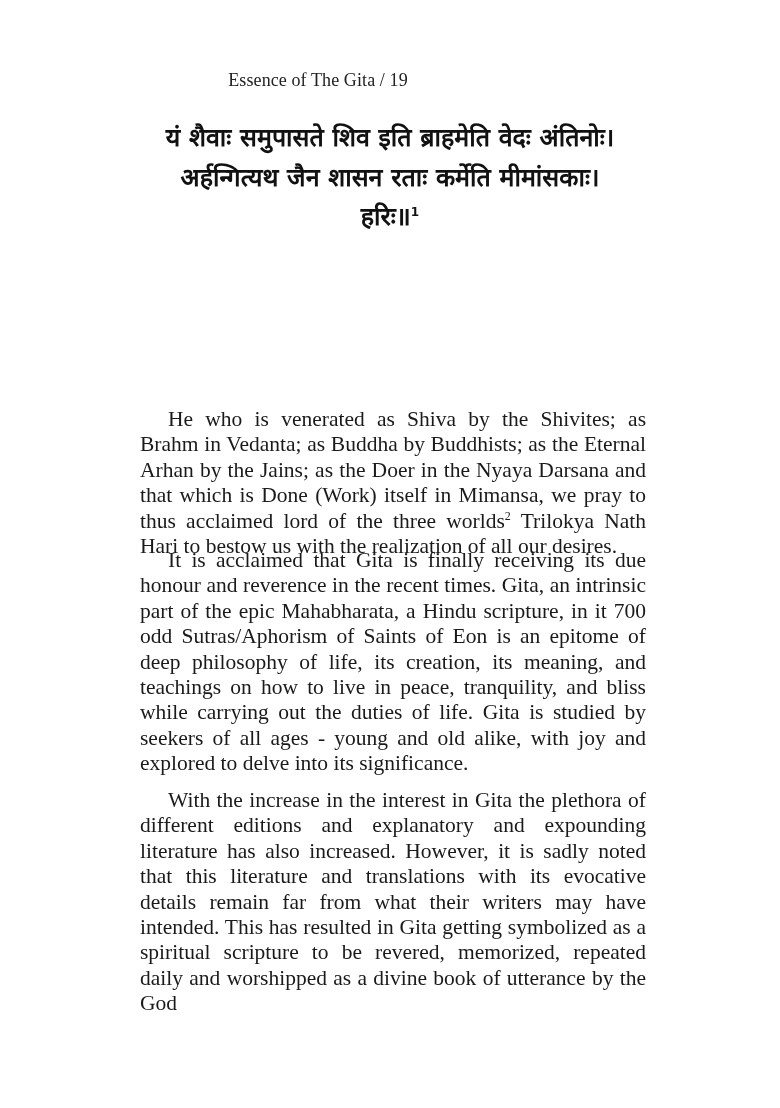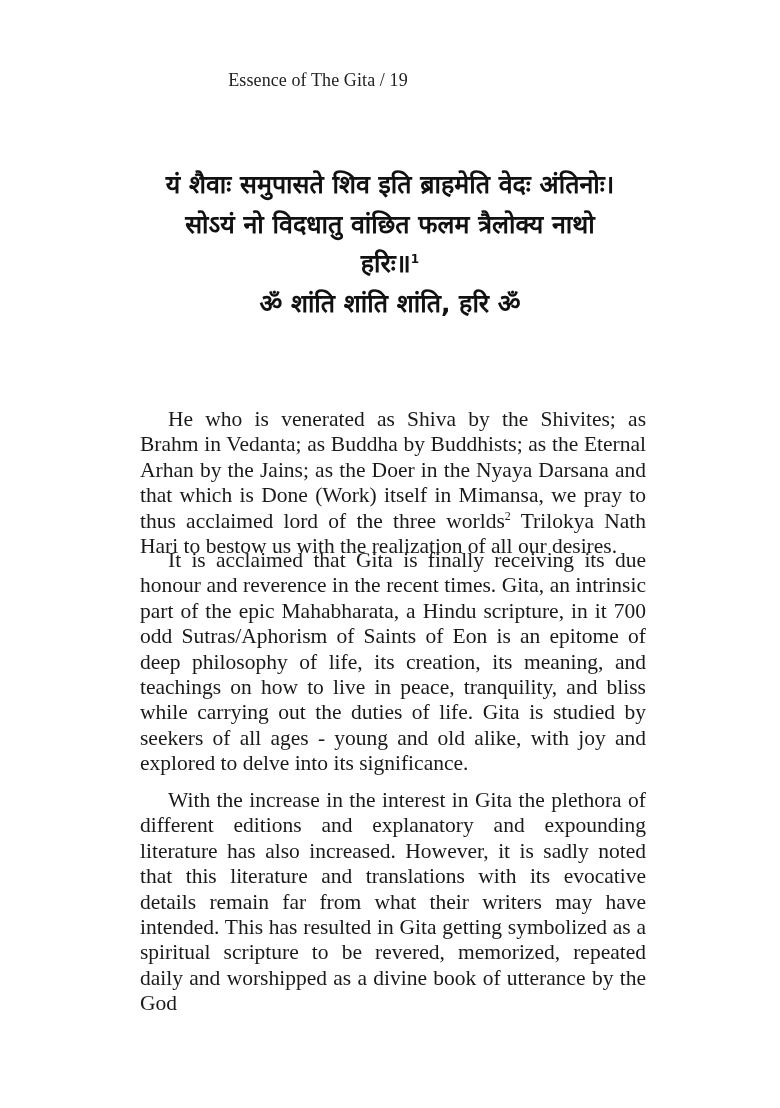--- a/index.html
+++ b/index.html
@@ -29,21 +29,20 @@
       position: absolute;
       top: 118px;
       left: 100px;
       width: 580px;
       text-align: center;
       font-family: "DejaVu Sans", sans-serif;
       font-weight: bold;
       font-size: 25px;
       line-height: 39.5px;
       color: #111;
-      margin-top: 47px;
     }
     .verse-line {
       display: block;
       white-space: nowrap;
     }
     .verse-line sup {
       font-size: 12px;
       vertical-align: super;
       line-height: 0;
     }
@@ -69,23 +68,22 @@
     #p2 { top: 548px; }
     #p3 { top: 788px; }
   </style>
 </head>
 <body>
 
 <div class="running-header">Essence of The Gita / 19</div>
 
 <div class="verse-block">
   <span class="verse-line">यं शैवाः समुपासते शिव इति ब्राहमेति वेदः अंतिनोः।</span>
-  <span class="verse-line">सोऽयं नो विदधातु वांछित फलम त्रैलोक्य नाथो</span>
+  <span class="verse-line">अर्हन्गित्यथ जैन शासन रताः कर्मेति मीमांसकाः।</span>
   <span class="verse-line"><span>हरिः॥</span><sup>1</sup></span>
-  <span class="verse-line">ॐ शांति शांति शांति, हरि ॐ</span>
 </div>
 
 <div class="body-text" id="p1">
   <p class="paragraph"><span>He who is venerated as Shiva by the Shivites; as Brahm in Vedanta; as Buddha by Buddhists; as the Eternal Arhan by the Jains; as the Doer in the Nyaya Darsana and that which is Done (Work) itself in Mimansa, we pray to thus acclaimed lord of the three worlds</span><sup>2</sup><span> Trilokya Nath Hari to bestow us with the realization of all our desires.</span></p>
 </div>
 
 <div class="body-text" id="p2">
   <p class="paragraph">It is acclaimed that Gita is finally receiving its due honour and reverence in the recent times. Gita, an intrinsic part of the epic Mahabharata, a Hindu scripture, in it 700 odd Sutras/Aphorism of Saints of Eon is an epitome of deep philosophy of life, its creation, its meaning, and teachings on how to live in peace, tranquility, and bliss while carrying out the duties of life. Gita is studied by seekers of all ages - young and old alike, with joy and explored to delve into its significance.</p>
 </div>
 

